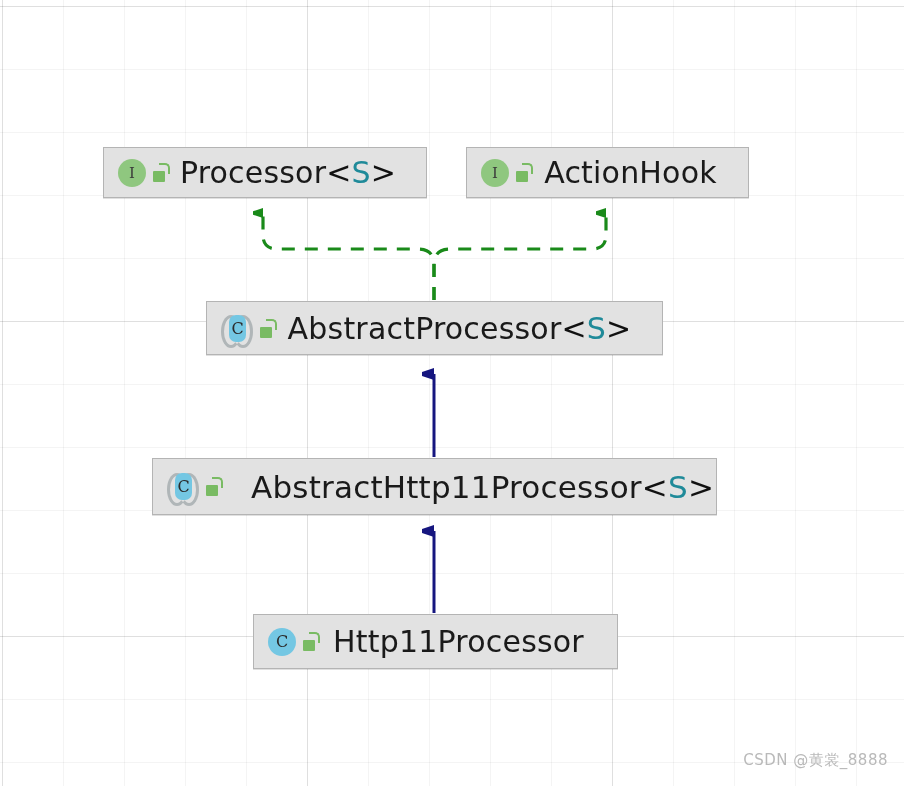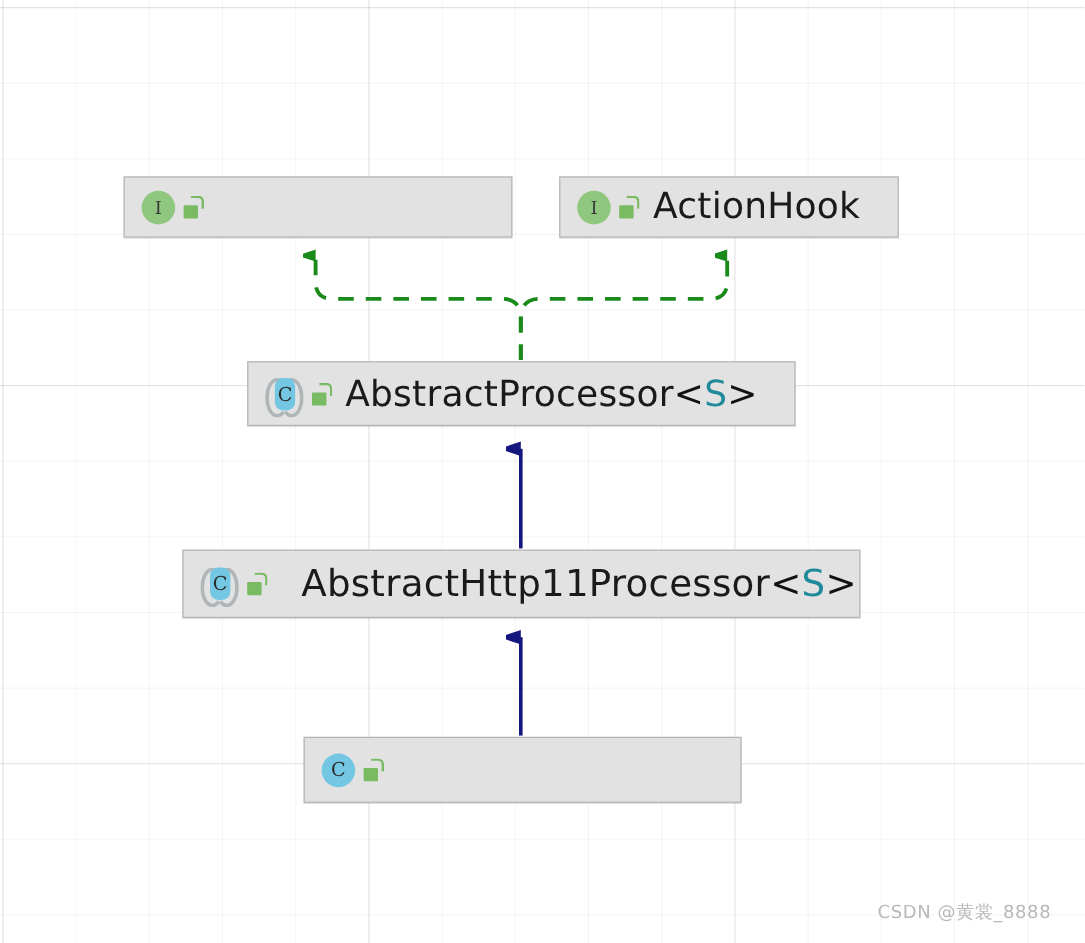--- a/index.html
+++ b/index.html
@@ -155,21 +155,21 @@
     position: absolute;
     left: 0; top: 0;
     width: 904px; height: 786px;
     z-index: 2;
     pointer-events: none;
   }
 
   
   #watermark {
     position: absolute;
-    right: 28px;
+    right: 16px;
     bottom: 16px;
     color: #b9b9b9;
     font-size: 15px;
     font-family: "DejaVu Sans", "Liberation Sans", sans-serif;
     letter-spacing: 0.5px;
     z-index: 9;
   }
 </style>
 </head>
 <body>
@@ -196,20 +196,21 @@
   </svg>
 
   <div class="node" id="node-processor">
     <span class="icons">
       <span class="icon-iface">I</span>
       <span class="icon-lock">
         <span class="shackle"></span>
           <span class="body"></span>
       </span>
     </span>
+    <span class="label"><span>Processor</span><span class="angle">&lt;</span><span class="generic">S</span><span class="angle">&gt;</span></span>
   </div>
 
   <div class="node" id="node-actionhook">
     <span class="icons">
       <span class="icon-iface">I</span>
       <span class="icon-lock">
         <span class="shackle"></span>
           <span class="body"></span>
       </span>
     </span>
@@ -247,17 +248,18 @@
   </div>
 
   <div class="node" id="node-http11">
     <span class="icons">
       <span class="icon-class">C</span>
       <span class="icon-lock">
         <span class="shackle"></span>
           <span class="body"></span>
       </span>
     </span>
+    <span class="label"><span>Http11Processor</span></span>
   </div>
 
   <div id="watermark">CSDN @黄裳_8888</div>
 
 </div>
 
 </body></html>

